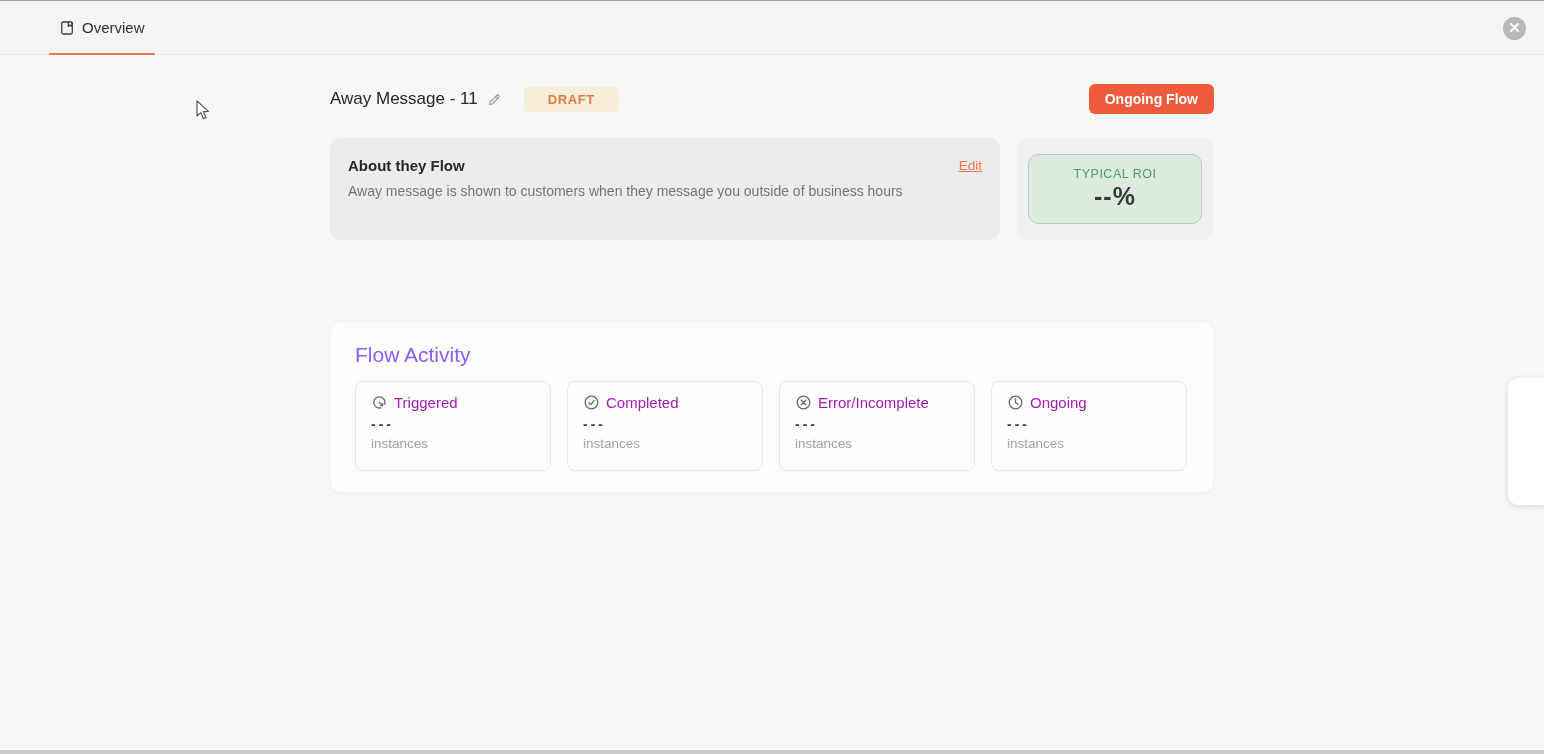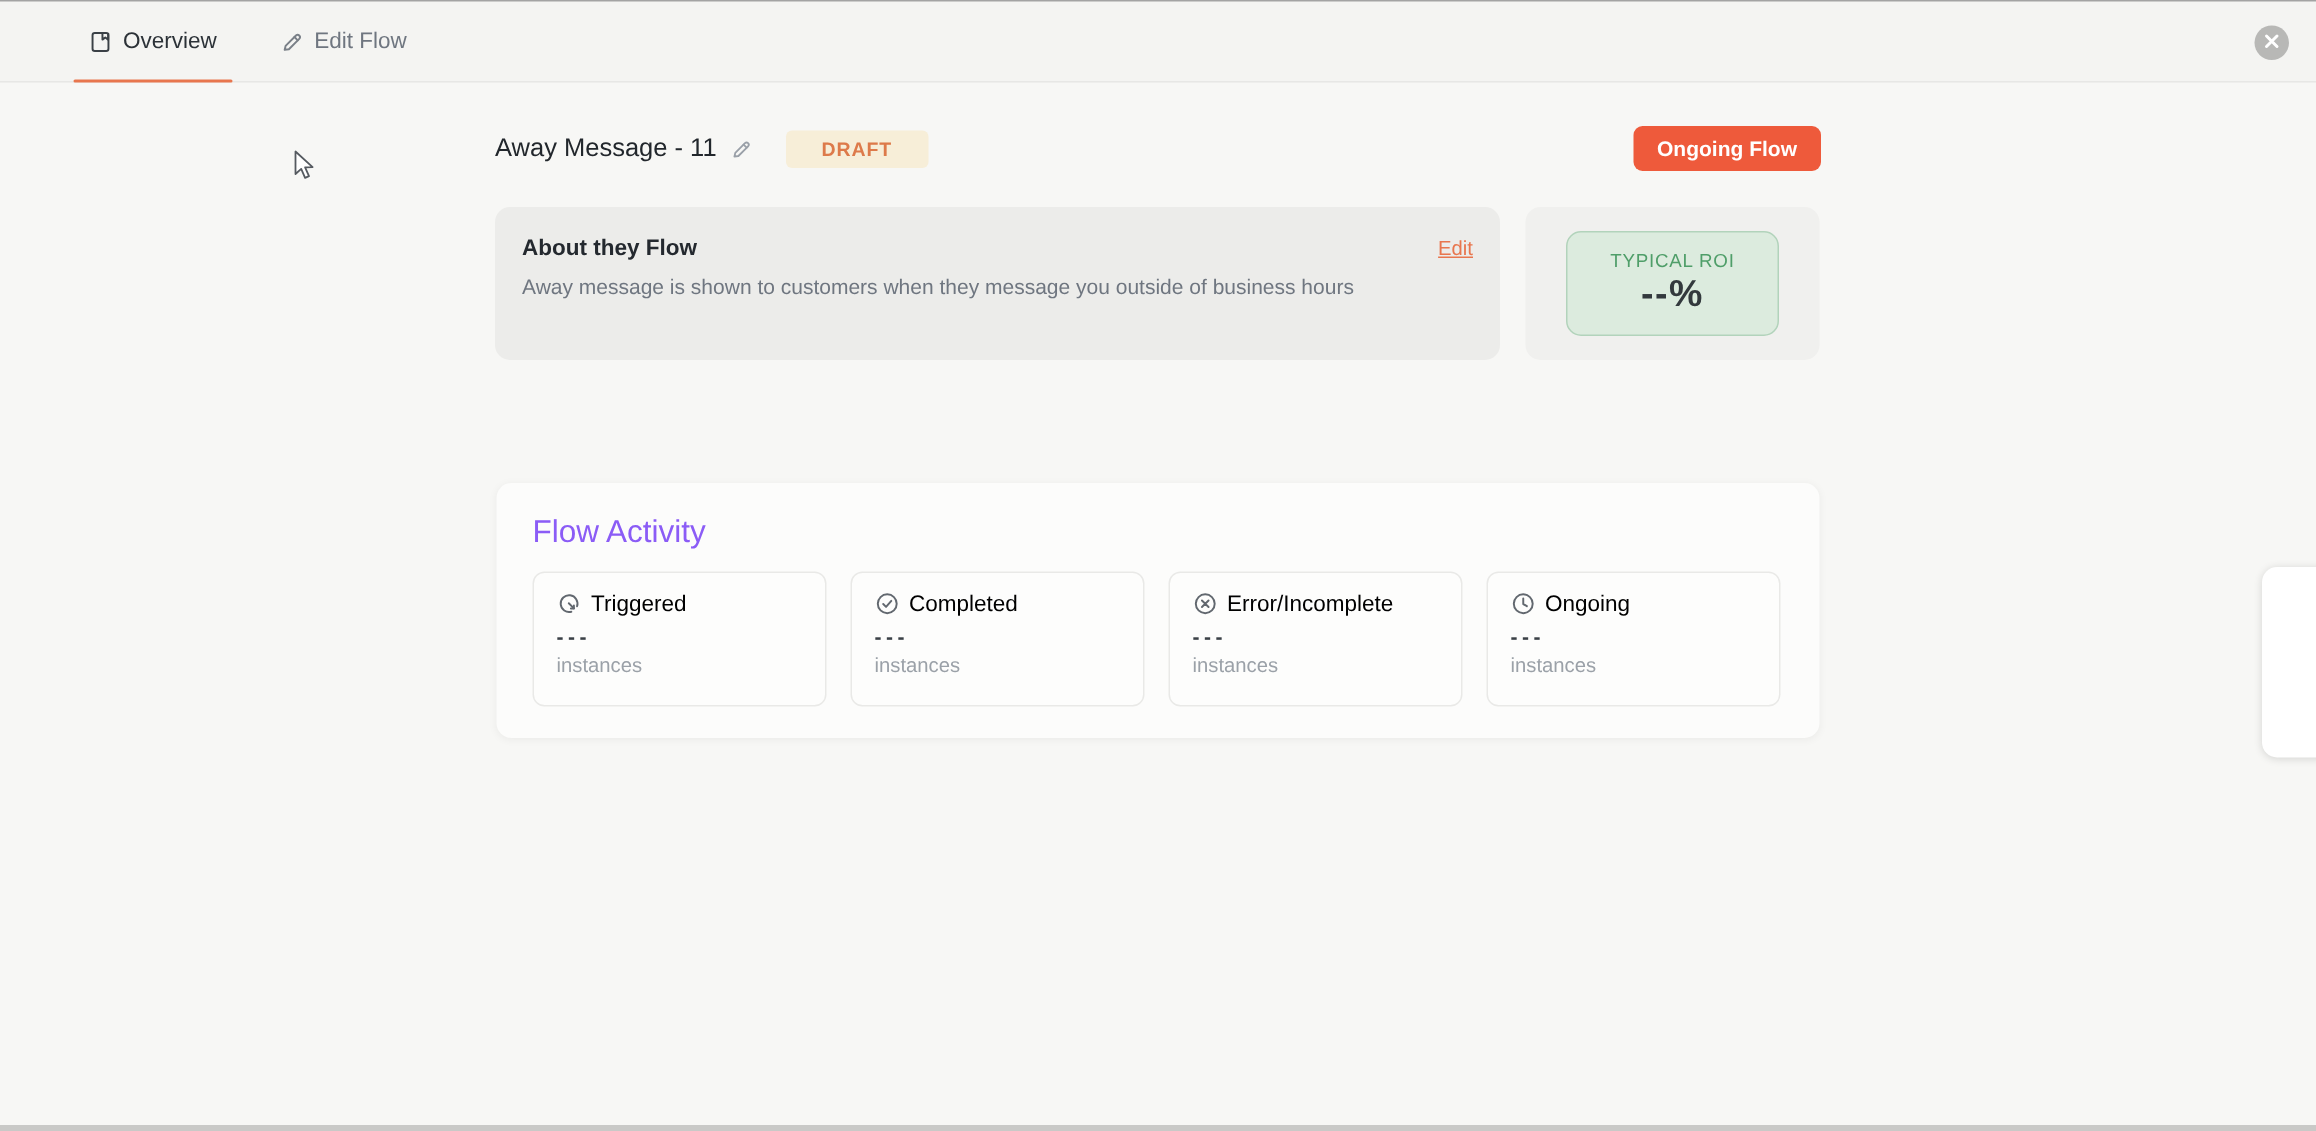--- a/index.html
+++ b/index.html
@@ -72,21 +72,21 @@
   .about-title { font-size: 15px; font-weight: 700; color: #24292f; }
   .edit-link { font-size: 13.5px; color: #e8764e; text-decoration: underline; cursor: pointer; }
   .about-desc { margin-top: 9px; font-size: 14px; color: #6f7680; }
 
   .roi-card {
     position: absolute; top: 138px; left: 1017px; width: 196px; height: 102px;
     background: #f0f0ee; border-radius: 10px;
     display: flex; align-items: center; justify-content: center;
   }
   .roi-inner {
-    width: 142px; height: 70px;
+    width: 174px; height: 70px;
     background: #dcebde; border: 1px solid #b2d3bb; border-radius: 10px;
     display: flex; flex-direction: column; align-items: center; justify-content: center;
   }
   .roi-label { font-size: 12.5px; letter-spacing: 0.5px; color: #4f9e69; }
   .roi-value { margin-top: 1px; font-size: 25px; font-weight: 600; color: #33393d; letter-spacing: 1px; }
 
   
   .activity-panel {
     position: absolute; top: 322px; left: 331px; width: 882px; height: 170px;
     background: #fcfcfb; border-radius: 10px;
@@ -95,21 +95,21 @@
   }
   .activity-title { font-size: 21px; font-weight: 400; color: #8b5cf6; }
   .stats-row { display: flex; gap: 16px; margin-top: 14px; }
   .stat-card {
     width: 196px; height: 90px;
     background: #fdfdfc; border: 1px solid #e9e9e7; border-radius: 8px;
     padding: 12px 15px; cursor: default;
   }
   .stat-head { display: flex; align-items: center; gap: 6px; }
   .stat-head svg { flex: 0 0 auto; display: block; }
-  .stat-label { font-size: 15px; color: #000000; white-space: nowrap; }
+  .stat-label { font-size: 15px; color: #a21caf; white-space: nowrap; }
   .stat-value { margin-top: 5px; font-size: 14px; font-weight: 700; letter-spacing: 3px; color: #3a4046; }
   .stat-unit { margin-top: 4px; font-size: 13.5px; color: #9ba1a8; }
 
   
   .need-help {
     position: absolute; top: 378px; right: -12px;
     width: 48px; height: 127px;
     background: #ffffff; border-radius: 10px;
     box-shadow: 0 1px 6px rgba(0,0,0,0.14);
     display: flex; align-items: center; justify-content: flex-start;
@@ -131,29 +131,20 @@
   <div class="tabs">
     <div class="tab active">
       <span>
         <svg width="16" height="16" viewBox="0 0 16 16" fill="none" stroke="#3a4046" stroke-width="1.3" stroke-linejoin="round">
           <rect x="2.7" y="2" width="10.6" height="12" rx="1.5"></rect>
           <path d="M9.3 2 v4.4 l1.9 -1.4 1.9 1.4 V2"></path>
         </svg>
       </span>
       <span>Overview</span>
     </div>
-    <div class="tab">
-      <span>
-        <svg width="16" height="16" viewBox="0 0 16 16" fill="none" stroke="#7a8088" stroke-width="1.3" stroke-linejoin="round" stroke-linecap="round">
-          <path d="M2.8 13.2 L3.4 10.6 L10.3 3.7 a1.55 1.55 0 0 1 2.2 2.2 L5.6 12.8 L2.8 13.2 Z"></path>
-          <path d="M9.3 4.7 l2.2 2.2"></path>
-        </svg>
-      </span>
-      <span>Edit Flow</span>
-    </div>
   </div>
   <button class="close-btn">
     <span>
       <svg width="11" height="11" viewBox="0 0 11 11" stroke="#ffffff" stroke-width="2" stroke-linecap="round">
         <path d="M2 2 L9 9 M9 2 L2 9"></path>
       </svg>
     </span>
   </button>
 </div>
 

